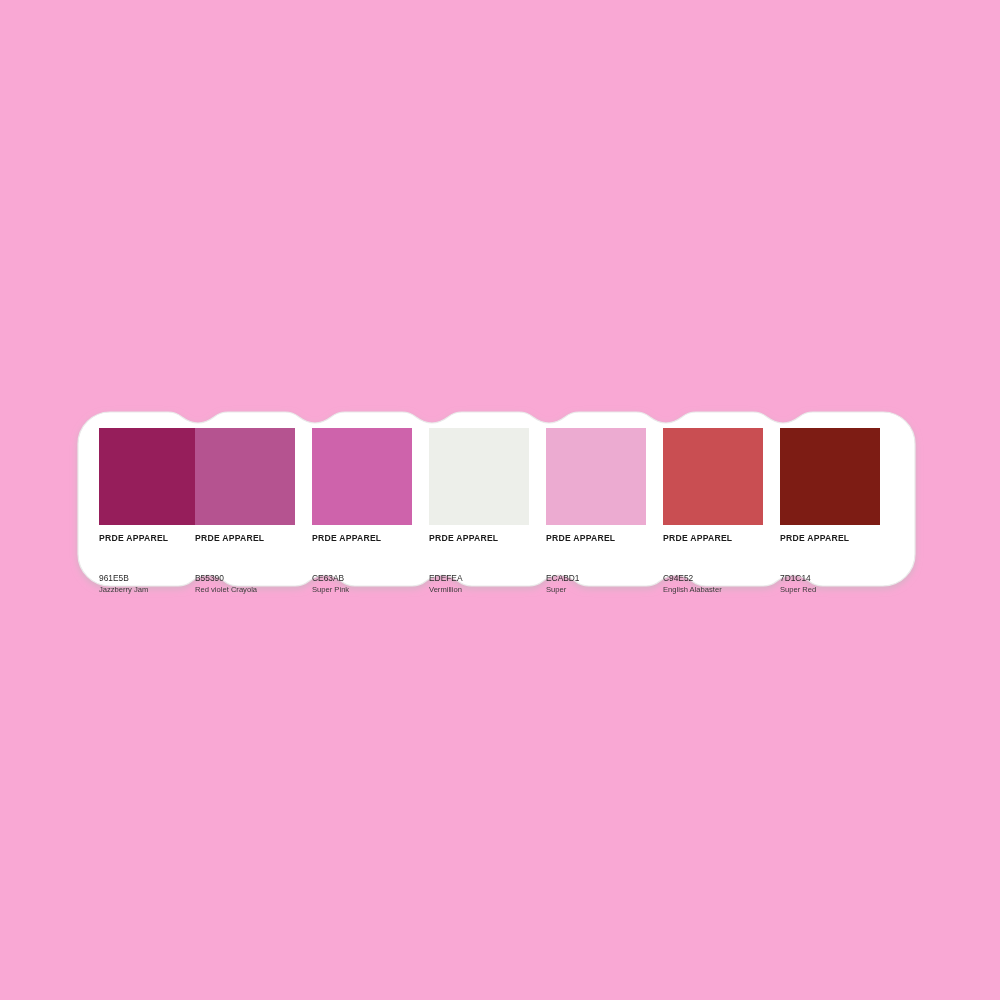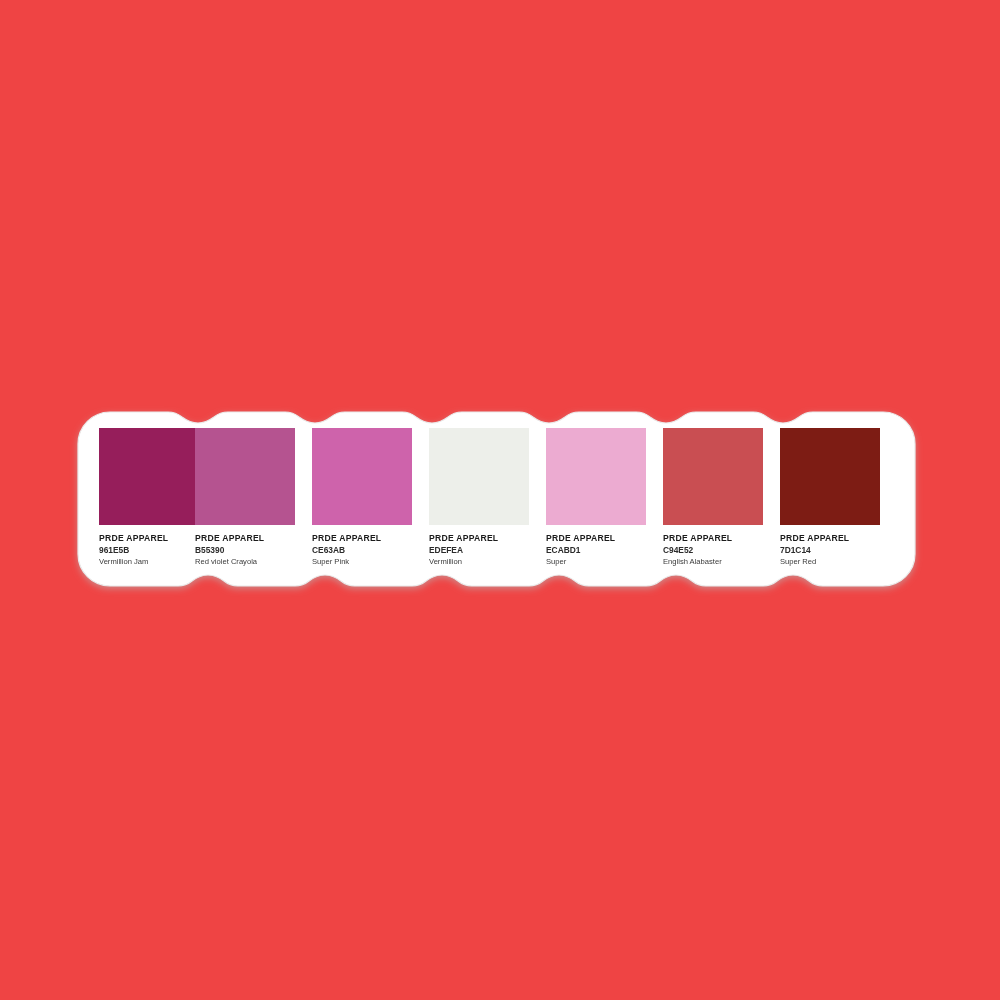--- a/index.html
+++ b/index.html
@@ -80,37 +80,38 @@
   .brand {
     font-size: 8.6px;
     font-weight: bold;
     color: #1b1b1b;
     letter-spacing: 0.25px;
     line-height: 12px;
     white-space: nowrap;
   }
   .hexcode {
     font-size: 8.4px;
-    font-weight: bold;
+    font-weight: normal;
     color: #2b2b2b;
     line-height: 12px;
     white-space: nowrap;
+    margin-top: 28px;
   }
   .colorname {
     font-size: 7.6px;
     font-weight: normal;
     color: #3a3a3a;
     line-height: 12px;
     white-space: nowrap;
   }
 </style>
 </head>
 <body>
 
-<div id="page-root" style="background: #ef4444;">
+<div id="page-root" style="background: #f9a8d4;">
 
   <div class="sticker-wrap">
 
     <svg class="sticker-shadow-svg" viewBox="0 0 862 192" aria-hidden="true">
       <defs>
         <filter id="stickerShadow" x="-20%" y="-30%" width="140%" height="180%">
           <feDropShadow dx="0" dy="2.5" stdDeviation="3.2" flood-color="#B9B9B9" flood-opacity="0.55"></feDropShadow>
         </filter>
       </defs>
       <path id="stickerPath" filter="url(#stickerShadow)" fill="#FFFFFF" stroke="#EAEAEA" stroke-width="1.2" d="M 8 41
@@ -149,21 +150,21 @@
     </svg>
 
     <div class="sticker-body">
       <div class="cards">
 
         <div class="card">
           <div class="swatch" style="background-color: rgb(150, 30, 91);"></div>
           <div class="card-text">
             <div class="brand">PRDE APPAREL</div>
             <div class="hexcode">961E5B</div>
-            <div class="colorname">Vermillion Jam</div>
+            <div class="colorname">Jazzberry Jam</div>
           </div>
         </div>
 
         <div class="card">
           <div class="swatch" style="background-color: rgb(181, 83, 144);"></div>
           <div class="card-text">
             <div class="brand">PRDE APPAREL</div>
             <div class="hexcode">B55390</div>
             <div class="colorname">Red violet Crayola</div>
           </div>

